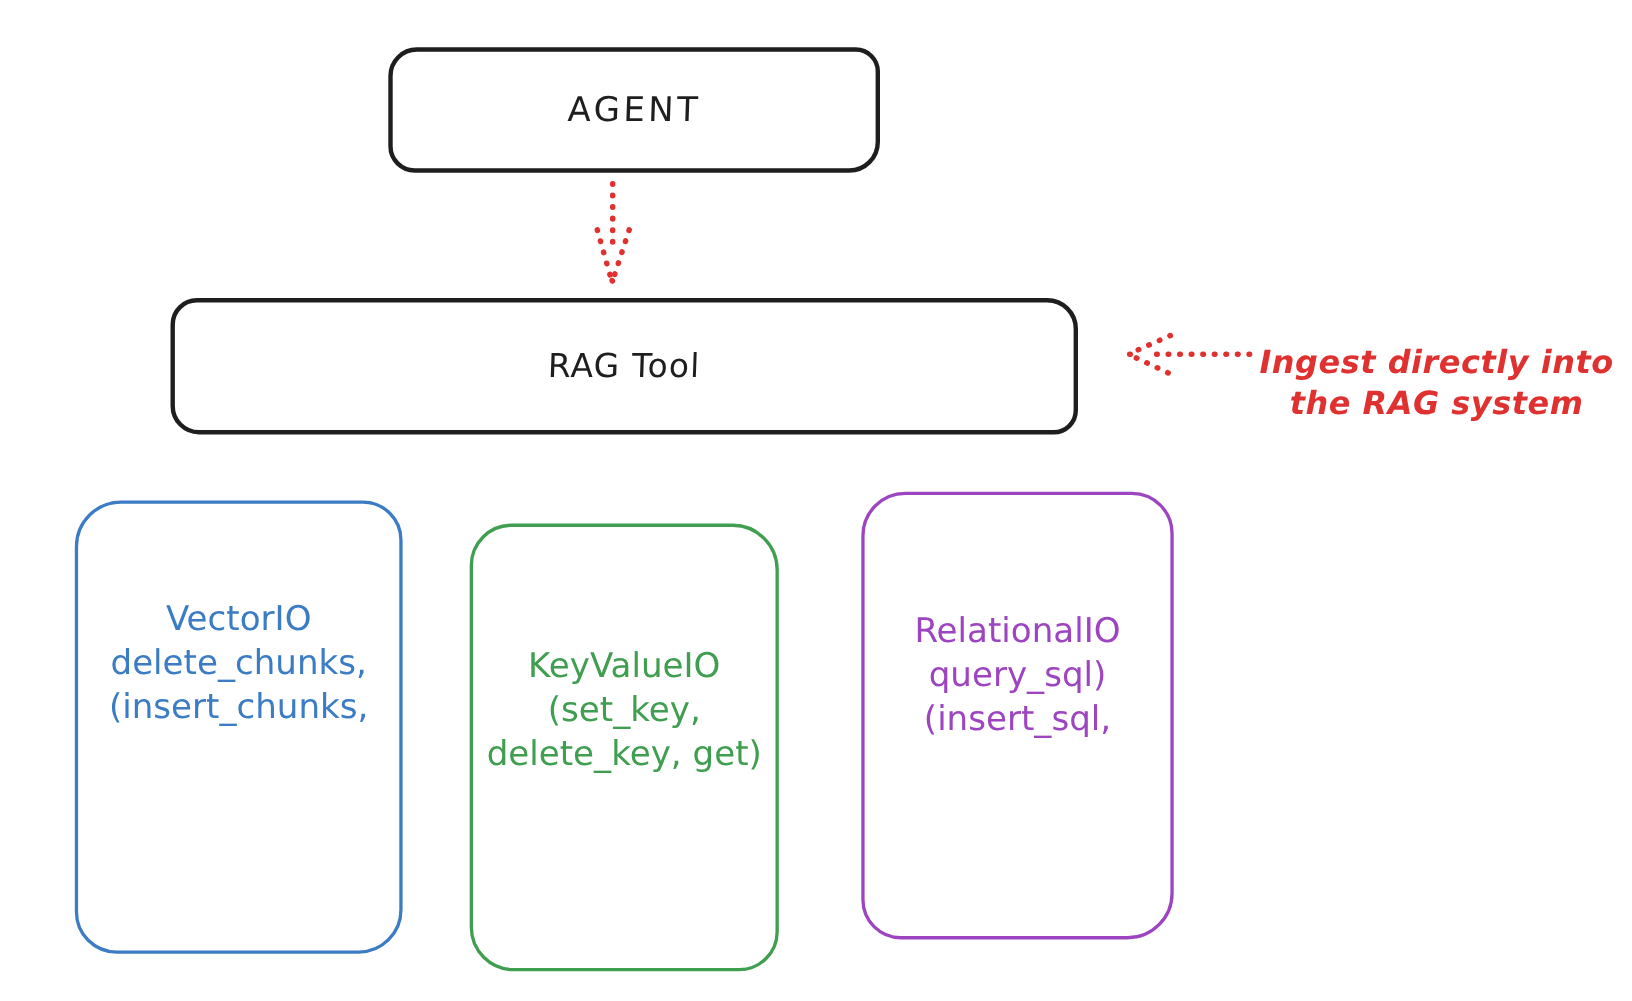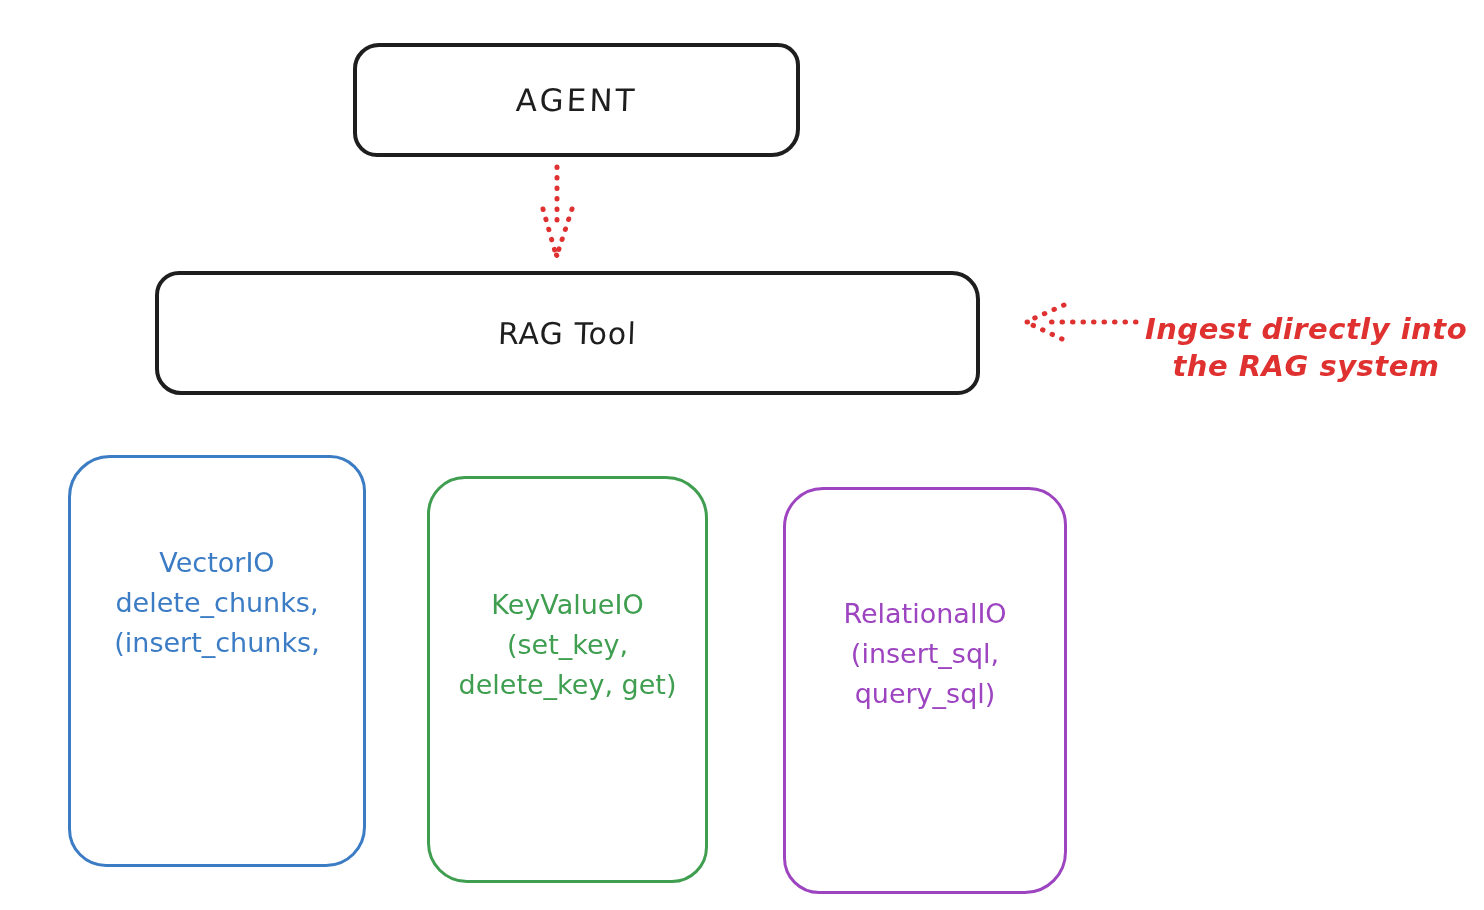--- a/index.html
+++ b/index.html
@@ -47,21 +47,21 @@
     line-height: 37px;
     letter-spacing: 0.5px;
   }
   .card {
     position: absolute;
     border-style: solid;
     border-width: 3.5px;
     background: #ffffff;
     box-sizing: border-box;
     text-align: center;
-    font-size: 27px;
+    font-size: 31px;
     line-height: 40px;
   }
   .card-blue   { left: 68px;  top: 455px; width: 298px; height: 412px; border-radius: 42px 36px 40px 38px; }
   .card-green  { left: 427px; top: 448px; width: 281px; height: 407px; border-radius: 38px 42px 36px 40px; margin-top: 28px; }
   .card-purple { left: 783px; top: 447px; width: 284px; height: 407px; border-radius: 40px 38px 42px 36px; }
   .card-blue .card-lines   { padding-top: 85px; }
   .card-green .card-lines  { padding-top: 106px; }
   .card-purple .card-lines { padding-top: 104px; }
   .card-footer { margin-top: 40px; }
 </style>
@@ -110,21 +110,21 @@
   </div>
 
   <div class="card card-green" style="border-color: rgb(63, 158, 79); color: rgb(63, 158, 79);">
     <div class="card-lines">
       <div>KeyValueIO</div>
       <div>(set_key,</div>
       <div>delete_key, get)</div>
     </div>
   </div>
 
-  <div class="card card-purple" style="border-color: rgb(157, 68, 192); color: rgb(157, 68, 192); margin-top: 40px;">
+  <div class="card card-purple" style="border-color: rgb(157, 68, 192); color: rgb(157, 68, 192);">
     <div class="card-lines">
       <div>RelationalIO</div>
+      <div>query_sql)</div>
       <div>(insert_sql,</div>
-      <div>query_sql)</div>
     </div>
   </div>
 
 </div>
 
 </body></html>

